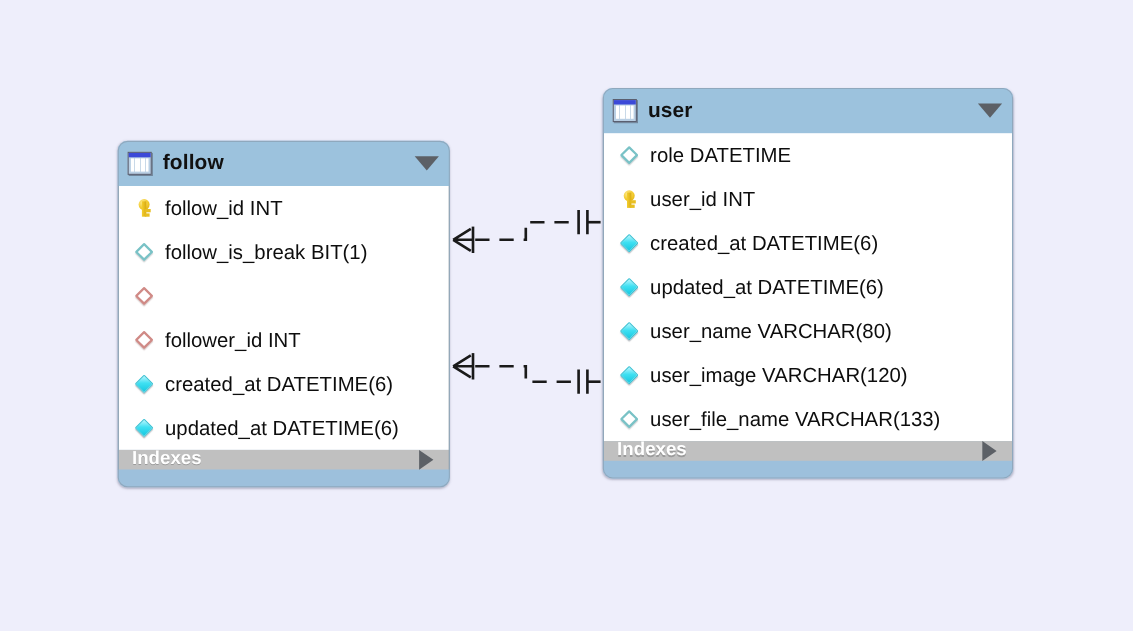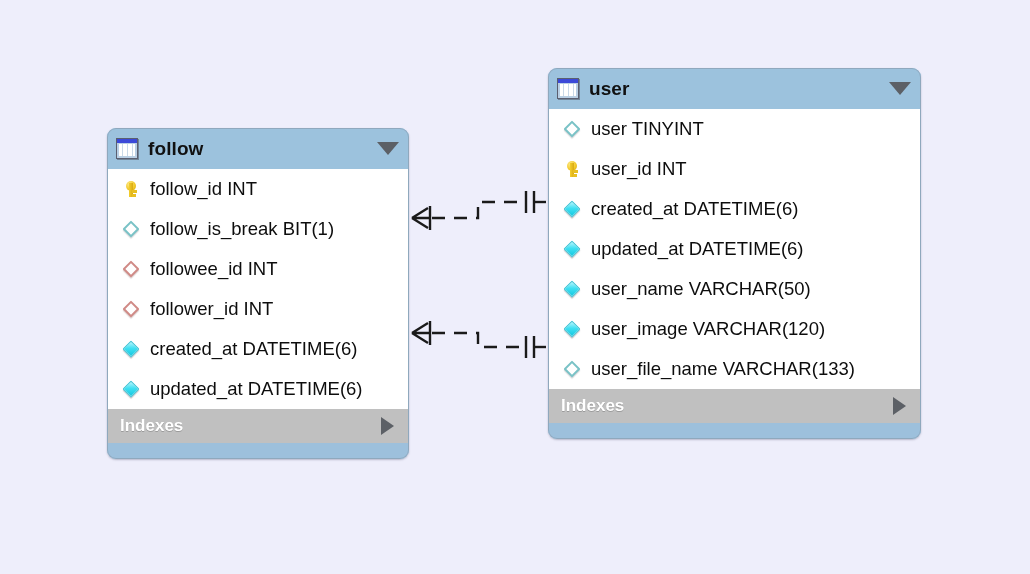--- a/index.html
+++ b/index.html
@@ -170,26 +170,26 @@
   }
   .mk.key .ktooth2 {
     position: absolute;
     left: 12px; top: 15px;
     width: 4px; height: 3px;
     background: #e8bf22;
   }
 
   
   .idx-bar {
-    height: 34px;
+    height: 18px;
     background: #c0c0c0;
     border-left: 1px solid #9a9a9a;
     border-right: 1px solid #9a9a9a;
     display: flex;
-    align-items: center;
+    align-items: flex-end;
     padding: 0 14px 0 12px;
     box-sizing: border-box;
   }
   .idx-label {
     font-size: 17px;
     font-weight: bold;
     color: #ffffff;
     text-shadow: 0 1px 0 rgba(130,130,130,0.6);
   }
   .tri-right {
@@ -244,21 +244,20 @@
         <span class="mk cyan-hollow">
             <span class="dia"></span>
           </span>
         <span class="col-name">follow_is_break BIT(1)</span>
       </div>
 
       <div class="col-row">
         <span class="mk red-hollow">
             <span class="dia"></span>
           </span>
-        <span class="col-name">followee_id INT</span>
       </div>
 
       <div class="col-row">
         <span class="mk red-hollow">
             <span class="dia"></span>
           </span>
         <span class="col-name">follower_id INT</span>
       </div>
 
       <div class="col-row">
@@ -277,37 +276,37 @@
 
     </div>
 
     <div class="idx-bar">
       <span class="idx-label">Indexes</span>
       <span class="tri-right"></span>
     </div>
     <div class="tbl-foot"></div>
   </div>
 
-  <div class="table-box" style="left:548px; top:68px; width:373px;">
+  <div class="table-box" style="left:548px; top:80px; width:373px;">
     <div class="tbl-header">
       <span class="tbl-icon">
         <span class="bar"></span>
           <span class="cols"></span>
       </span>
       <span class="tbl-title">user</span>
       <span class="tri-down"></span>
     </div>
 
     <div class="tbl-body">
 
       <div class="col-row">
         <span class="mk cyan-hollow">
             <span class="dia"></span>
           </span>
-        <span class="col-name">user TINYINT</span>
+        <span class="col-name">role DATETIME</span>
       </div>
 
       <div class="col-row">
         <span class="mk key">
           <span class="khead"></span>
             <span class="kshaft"></span>
           <span class="ktooth1"></span>
             <span class="ktooth2"></span>
         </span>
         <span class="col-name">user_id INT</span>
@@ -324,21 +323,21 @@
         <span class="mk cyan-fill">
             <span class="dia"></span>
           </span>
         <span class="col-name">updated_at DATETIME(6)</span>
       </div>
 
       <div class="col-row">
         <span class="mk cyan-fill">
             <span class="dia"></span>
           </span>
-        <span class="col-name">user_name VARCHAR(50)</span>
+        <span class="col-name">user_name VARCHAR(80)</span>
       </div>
 
       <div class="col-row">
         <span class="mk cyan-fill">
             <span class="dia"></span>
           </span>
         <span class="col-name">user_image VARCHAR(120)</span>
       </div>
 
 

